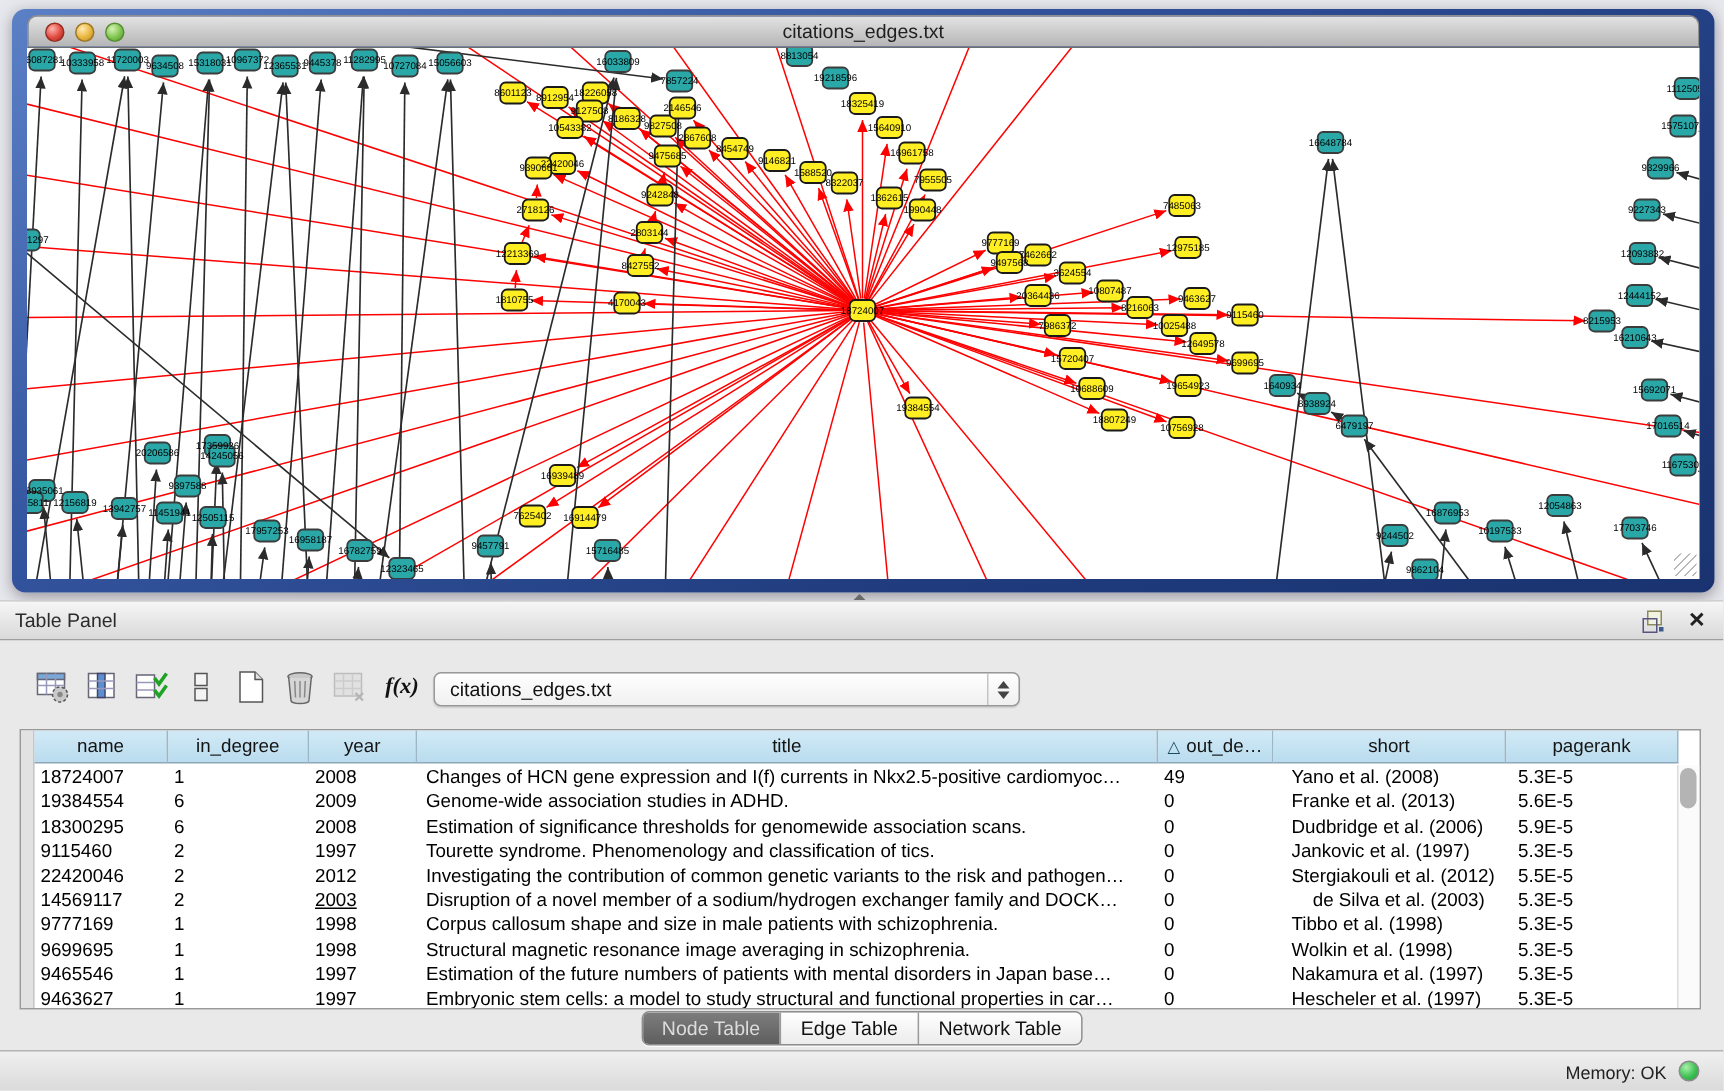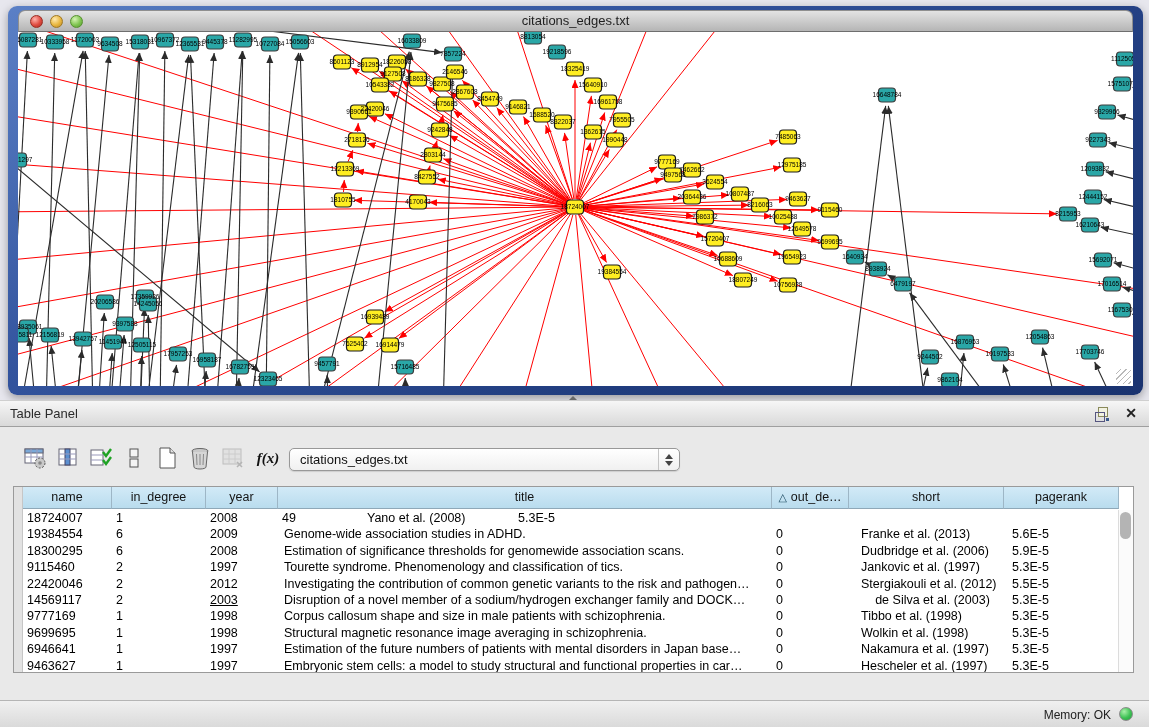--- a/index.html
+++ b/index.html
@@ -604,20 +604,21 @@
         <div class="th" style="width: 494px;">title</div>
         <div class="th" style="width: 77px;"><span class="sortind">△</span>out_de…</div>
         <div class="th" style="width: 155px;">short</div>
         <div class="th" style="width: 115px;">pagerank</div>
       </div>
     <div class="tbody" id="tbody">
         <div class="tr">
           <div class="td c-name" style="width: 89px;">18724007</div>
           <div class="td c-indeg" style="width: 94px;">1</div>
           <div class="td c-year" style="width: 72px;">2008</div>
+          <div class="td c-title" style="width: 494px;">Changes of HCN gene expression and I(f) currents in Nkx2.5-positive cardiomyoc…</div>
           <div class="td c-outdeg" style="width: 77px;">49</div>
           <div class="td c-short" style="width: 155px;">Yano et al. (2008)</div>
           <div class="td c-pagerank" style="width: 115px;">5.3E-5</div>
         </div>
         <div class="tr">
           <div class="td c-name" style="width: 89px;">19384554</div>
           <div class="td c-indeg" style="width: 94px;">6</div>
           <div class="td c-year" style="width: 72px;">2009</div>
           <div class="td c-title" style="width: 494px;">Genome-wide association studies in ADHD.</div>
           <div class="td c-outdeg" style="width: 77px;">0</div>
@@ -672,21 +673,21 @@
         <div class="tr">
           <div class="td c-name" style="width: 89px;">9699695</div>
           <div class="td c-indeg" style="width: 94px;">1</div>
           <div class="td c-year" style="width: 72px;">1998</div>
           <div class="td c-title" style="width: 494px;">Structural magnetic resonance image averaging in schizophrenia.</div>
           <div class="td c-outdeg" style="width: 77px;">0</div>
           <div class="td c-short" style="width: 155px;">Wolkin et al. (1998)</div>
           <div class="td c-pagerank" style="width: 115px;">5.3E-5</div>
         </div>
         <div class="tr">
-          <div class="td c-name" style="width: 89px;">6946641</div>
+          <div class="td c-name" style="width: 89px;">9465546</div>
           <div class="td c-indeg" style="width: 94px;">1</div>
           <div class="td c-year" style="width: 72px;">1997</div>
           <div class="td c-title" style="width: 494px;">Estimation of the future numbers of patients with mental disorders in Japan base…</div>
           <div class="td c-outdeg" style="width: 77px;">0</div>
           <div class="td c-short" style="width: 155px;">Nakamura et al. (1997)</div>
           <div class="td c-pagerank" style="width: 115px;">5.3E-5</div>
         </div>
         <div class="tr">
           <div class="td c-name" style="width: 89px;">9463627</div>
           <div class="td c-indeg" style="width: 94px;">1</div>
@@ -694,18 +695,23 @@
           <div class="td c-title" style="width: 494px;">Embryonic stem cells: a model to study structural and functional properties in car…</div>
           <div class="td c-outdeg" style="width: 77px;">0</div>
           <div class="td c-short" style="width: 155px;">Hescheler et al. (1997)</div>
           <div class="td c-pagerank" style="width: 115px;">5.3E-5</div>
         </div>
       </div>
     <div class="vscroll">
       <div class="vthumb"></div>
     </div>
   </div>
+  <div class="tabs" id="tabs">
+      <span class="tab sel">Node Table</span>
+      <span class="tab">Edge Table</span>
+      <span class="tab">Network Table</span>
+    </div>
 </div>
 
 <div class="statusbar">
   <span class="mem">Memory: OK</span>
   <span class="led"></span>
 </div>
 
 </body></html>

